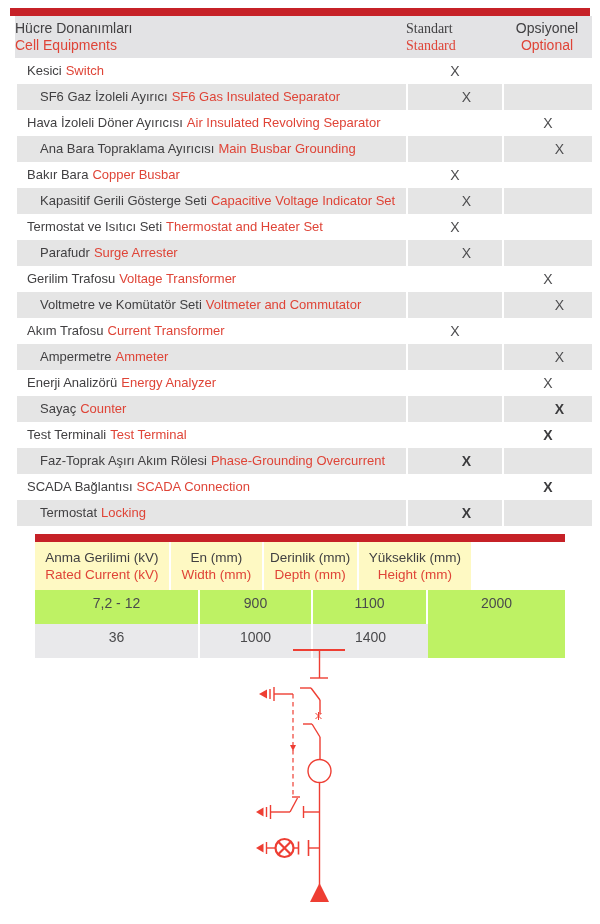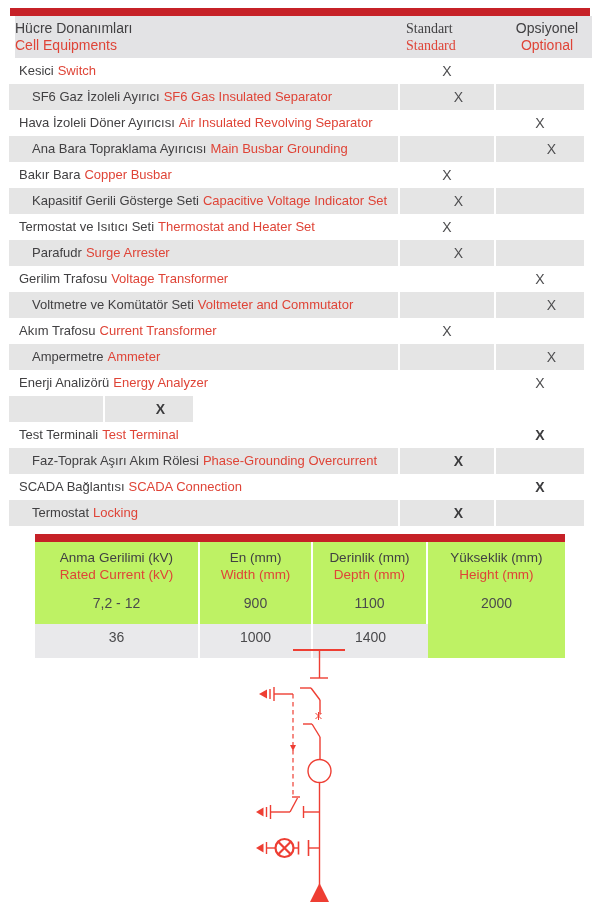--- a/index.html
+++ b/index.html
@@ -15,37 +15,37 @@
   .eq-header {
     position:absolute; top:16px; left:15px; width:577px; height:42px;
     background:#e3e3e5; display:flex; align-items:center;
   }
   .eq-head-name { width:391px; padding-right:55px; text-align:left; }
   .eq-head-std  { width:96px; text-align:left;font-family:Liberation Serif, serif; }
   .eq-head-opt  { width:90px; text-align:center; }
   .hd-tr { font-size:14px; color:#414042; line-height:17px; }
   .hd-en { font-size:14px; color:#df4437; line-height:17px; }
 
-  .eq-rows { position:absolute; top:58px; left:9px; width:577px; }
+  .eq-rows { position:absolute; top:58px; left:17px; width:577px; }
   .eq-row { display:flex; height:26px; line-height:26px; background:#ffffff; }
   .eq-row.alt .eq-cell { background:#e5e5e5;padding-left:23px; }
   .eq-cell { background:transparent; }
   .eq-name { width:391px; padding-left:10px; font-size:13px; color:#414042;
              white-space:nowrap; overflow:hidden; border-right:2px solid #fff; }
   .eq-name .en { color:#df4437; margin-left:4px; }
   .eq-std { width:96px; text-align:center; border-right:2px solid #fff;
             font-size:14px; color:#4f4f51; }
   .eq-opt { width:88px; text-align:center; font-size:14px; color:#4f4f51; }
   .eq-std.bold, .eq-opt.bold { font-weight:700; color:#3c3c3e; }
 
   
   .spec-redbar { top:534px; left:35px; width:530px; }
   .spec-header {
-    position:absolute; top:542px; left:35px; width:530px; height:48px;
-    background:#bef264; display:flex; align-items:center; text-align:center;
+    position:absolute; top:542px; left:35px; width:436px; height:48px;
+    background:#fef9c3; display:flex; align-items:center; text-align:center;
   }
   .spec-head-cell { border-right:2px solid #fff; height:48px;
     display:flex; flex-direction:column; justify-content:center; }
   .spec-head-cell:last-child { border-right:none; }
   .sh-tr { font-size:13.5px; color:#414042; line-height:17px; }
   .sh-en { font-size:13.5px; color:#df4437; line-height:17px; }
 
   .spec-rows { position:absolute; top:590px; left:35px; width:530px; }
   .spec-row { display:flex; height:34px; line-height:26px; background:#bef264; text-align:center; }
   .spec-row.alt .spec-cell { background:#e9e9eb; }
@@ -177,20 +177,23 @@
 
     <div class="eq-row">
       <div class="eq-cell eq-name">
         <span>Enerji Analizörü</span><span class="en">Energy Analyzer</span>
       </div>
       <div class="eq-cell eq-std"></div>
       <div class="eq-cell eq-opt">X</div>
     </div>
 
     <div class="eq-row alt">
+      <div class="eq-cell eq-name">
+        <span>Sayaç</span><span class="en">Counter</span>
+      </div>
       <div class="eq-cell eq-std bold"></div>
       <div class="eq-cell eq-opt bold">X</div>
     </div>
 
     <div class="eq-row">
       <div class="eq-cell eq-name">
         <span>Test Terminali</span><span class="en">Test Terminal</span>
       </div>
       <div class="eq-cell eq-std bold"></div>
       <div class="eq-cell eq-opt bold">X</div>

